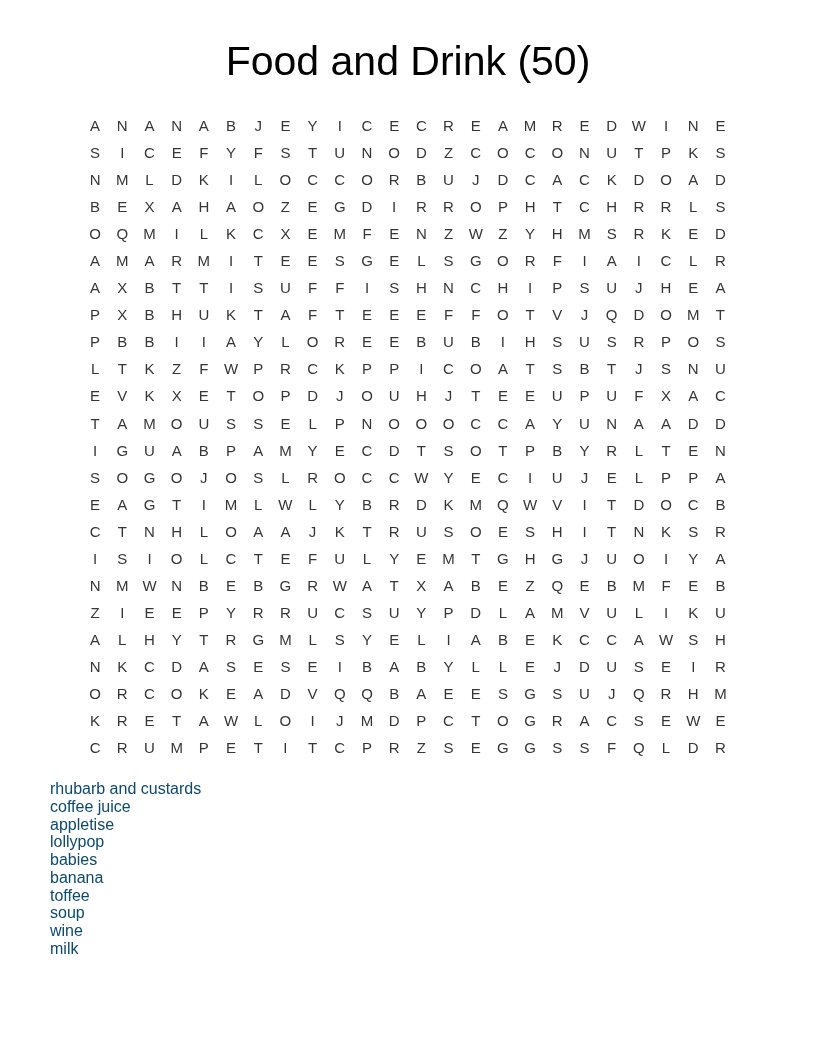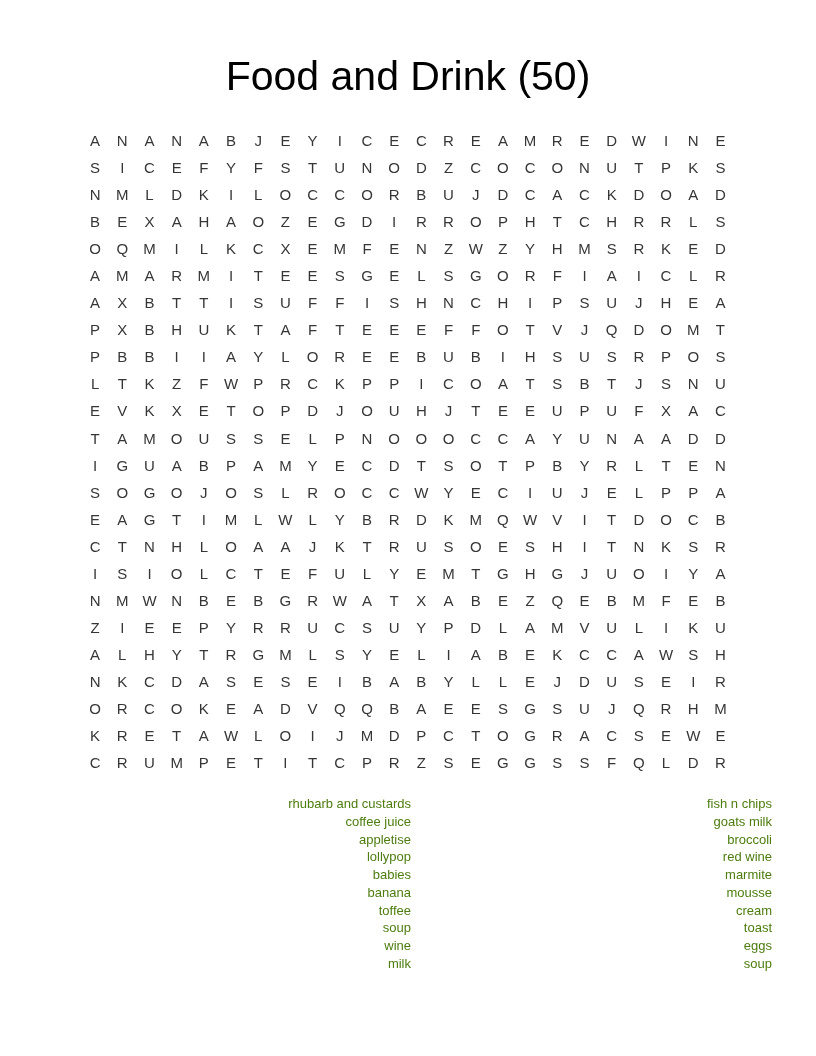--- a/index.html
+++ b/index.html
@@ -10,21 +10,21 @@
   .page {
     position: relative;
     width: 816px;
     height: 1056px;
     background: #ffffff;
     font-family: "Liberation Sans", sans-serif;
     overflow: hidden;
   }
   .title {
     margin: 0;
-    padding-top: 52px;
+    padding-top: 37px;
     text-align: center;
     font-size: 41px;
     line-height: 48px;
     font-weight: 400;
     color: #000000;
   }
   .grid {
     width: 653px;
     margin: 27px auto 0 auto;
   }
@@ -43,25 +43,24 @@
     color: #363636;
   }
   .words {
     display: flex;
     margin: 19px 44px 0 50px;
   }
   .word-col {
     flex: 1;
   }
   .word {
-    font-size: 13px;
+    font-size: 16px;
     line-height: 17.75px;
-    color: #4d7c0f;
+    color: #0c4a6e;
     white-space: nowrap;
-    text-align: right;
   }
 </style>
 </head>
 <body>
 
 <div class="page">
   <h1 class="title">Food and Drink (50)</h1>
   <div class="grid">
       <div class="grid-row">
         <span class="grid-cell">A</span>
@@ -694,26 +693,14 @@
         <div class="word">coffee juice</div>
         <div class="word">appletise</div>
         <div class="word">lollypop</div>
         <div class="word">babies</div>
         <div class="word">banana</div>
         <div class="word">toffee</div>
         <div class="word">soup</div>
         <div class="word">wine</div>
         <div class="word">milk</div>
       </div>
-      <div class="word-col">
-        <div class="word">fish n chips</div>
-        <div class="word">goats milk</div>
-        <div class="word">broccoli</div>
-        <div class="word">red wine</div>
-        <div class="word">marmite</div>
-        <div class="word">mousse</div>
-        <div class="word">cream</div>
-        <div class="word">toast</div>
-        <div class="word">eggs</div>
-        <div class="word">soup</div>
-      </div>
     </div>
 </div>
 
 </body></html>

